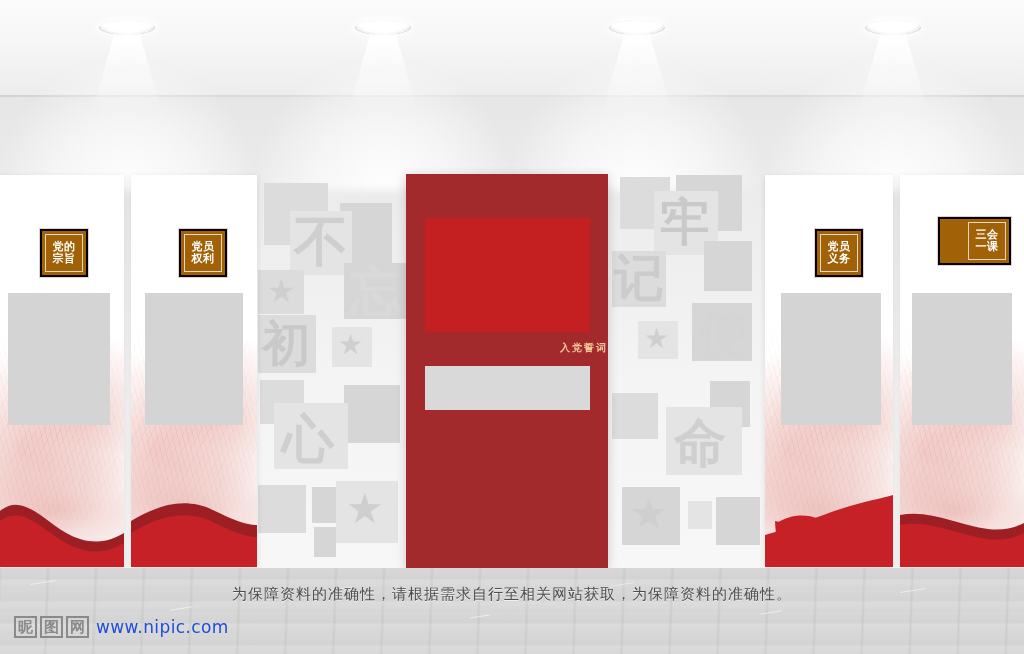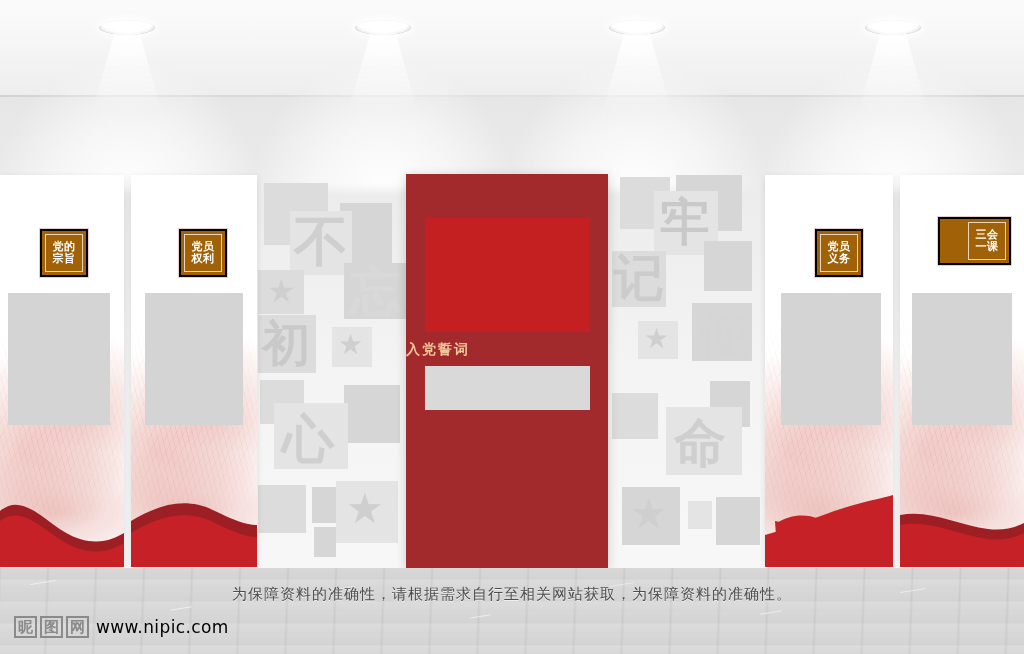--- a/index.html
+++ b/index.html
@@ -100,22 +100,22 @@
 
   
   .center-panel{
     position:absolute;left:406px;top:174px;width:202px;height:394px;
     background:#a32a2c;box-shadow:0 2px 10px rgba(0,0,0,.18);
   }
   .center-screen{
     position:absolute;left:19px;top:44px;width:165px;height:114px;background:#c42021;
   }
   .center-title{
-    position:absolute;left:0;right:0;top:167px;text-align:left;
-    color:#f2c79a;font-size:14px;font-weight:bold;letter-spacing:2px;
+    position:absolute;left:0;right:0;top:167px;text-align:right;
+    color:#f2c79a;font-size:10px;font-weight:bold;letter-spacing:2px;
     font-family:"DejaVu Sans","Liberation Sans",sans-serif;
   }
   .center-strip{
     position:absolute;left:19px;top:192px;width:165px;height:44px;background:#d9d9d9;
   }
 
   
   .decor{position:absolute;top:175px;height:392px;overflow:hidden;}
   .tile{position:absolute;background:#dcdcdc;}
   .tile.l2{background:#e4e4e4;}
@@ -135,21 +135,21 @@
     text-shadow:0 1px 0 rgba(255,255,255,.65);
   }
   .brand{position:absolute;left:14px;top:616px;display:flex;align-items:center;gap:7px;}
   .brand-cn{display:flex;gap:3px;}
   .brand-cn span{
     display:inline-block;border:2px solid #8a8a8a;color:#8a8a8a;
     font-size:15px;font-weight:bold;line-height:16px;padding:1px 2px;
     font-family:"DejaVu Sans","Liberation Sans",sans-serif;
   }
   .brand-url{
-    color:#000000;font-size:17px;letter-spacing:.4px;
+    color:#1d4ed8;font-size:17px;letter-spacing:.4px;
     font-family:"DejaVu Sans","Liberation Sans",sans-serif;
   }
   .idbadge{
     position:absolute;right:8px;top:614px;background:rgba(108,108,108,.82);
     color:#fff;font-size:11px;padding:3px 9px;letter-spacing:.2px;
     font-family:"DejaVu Sans","Liberation Sans",sans-serif;white-space:nowrap;
   }
 </style>
 </head>
 <body>

